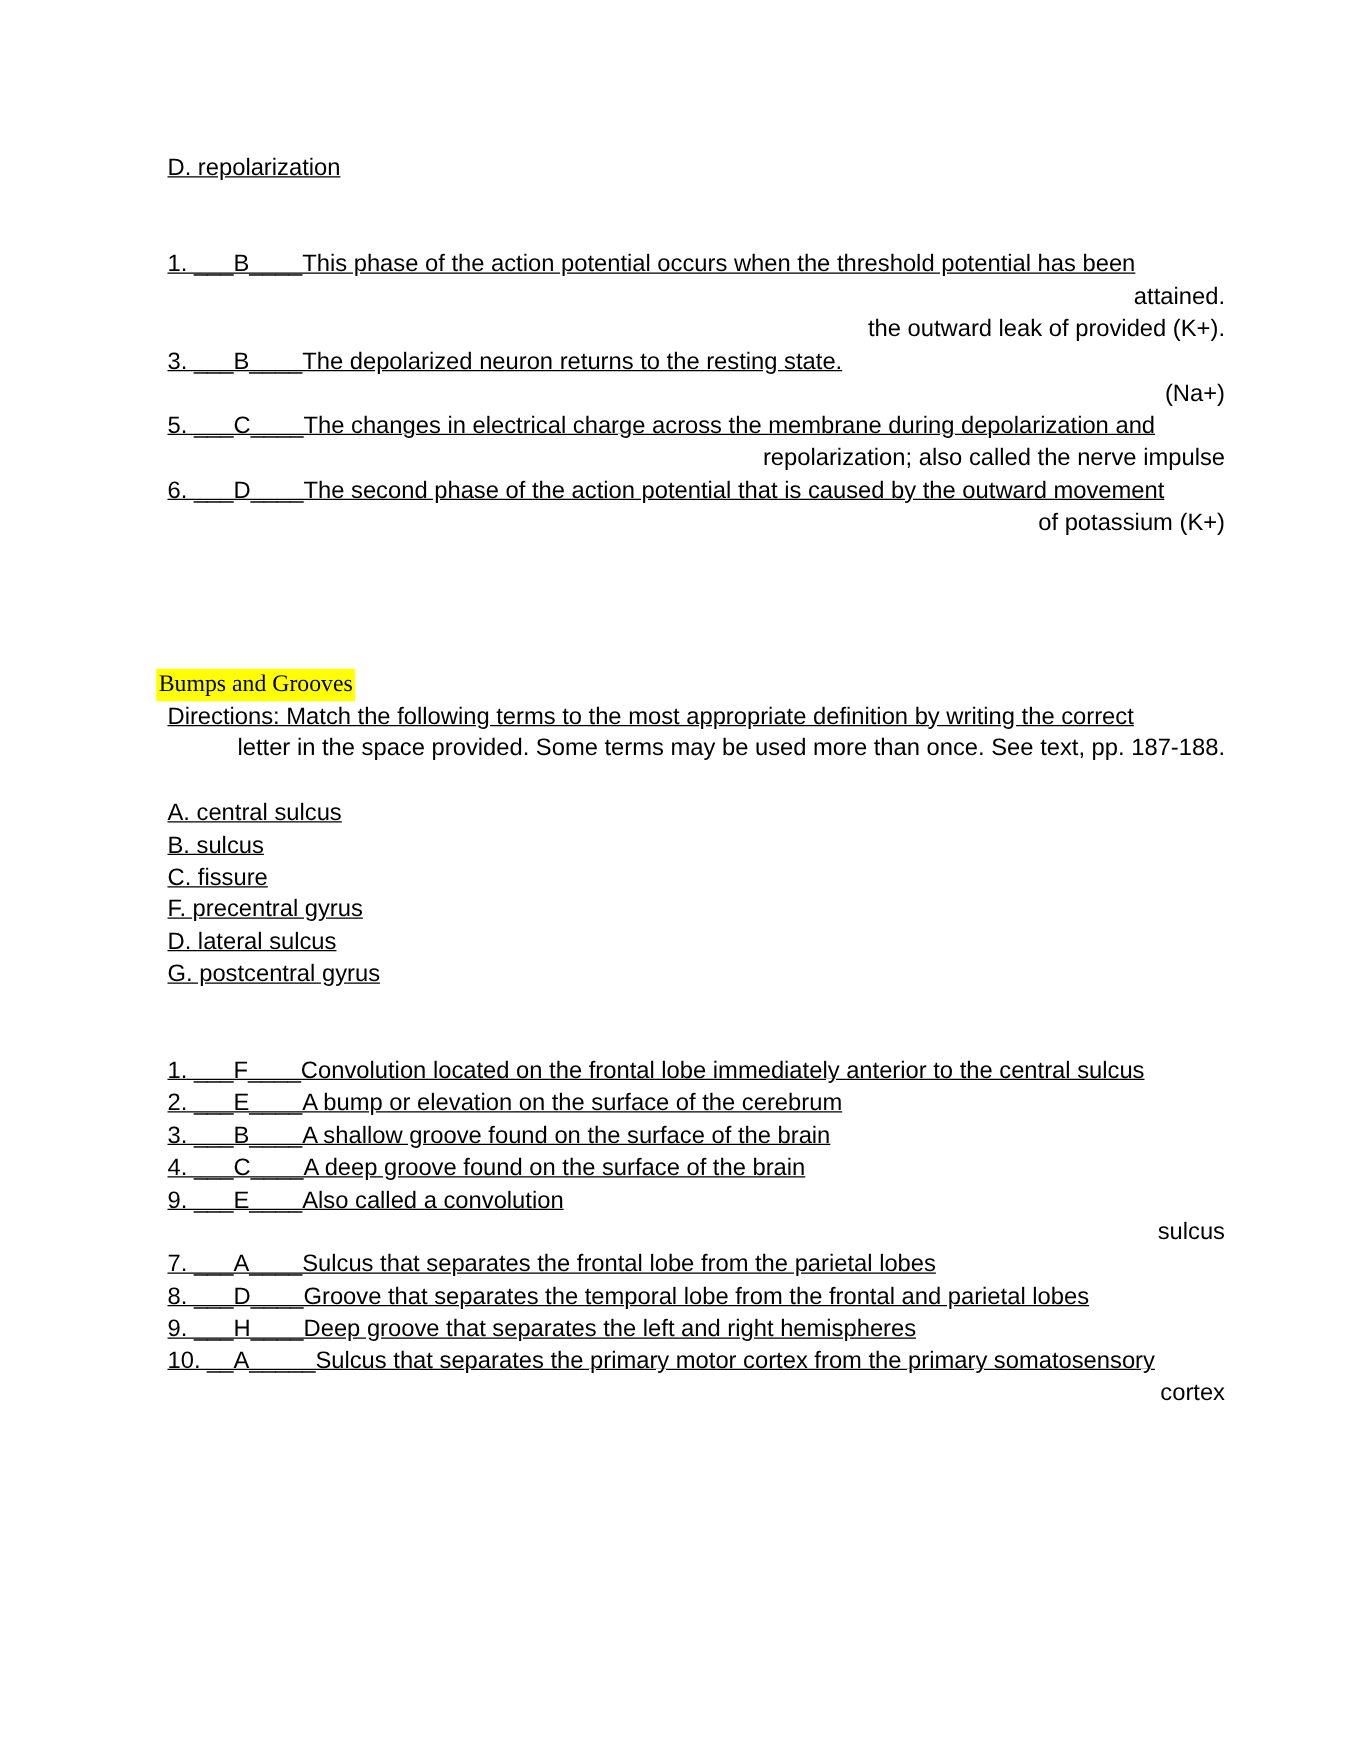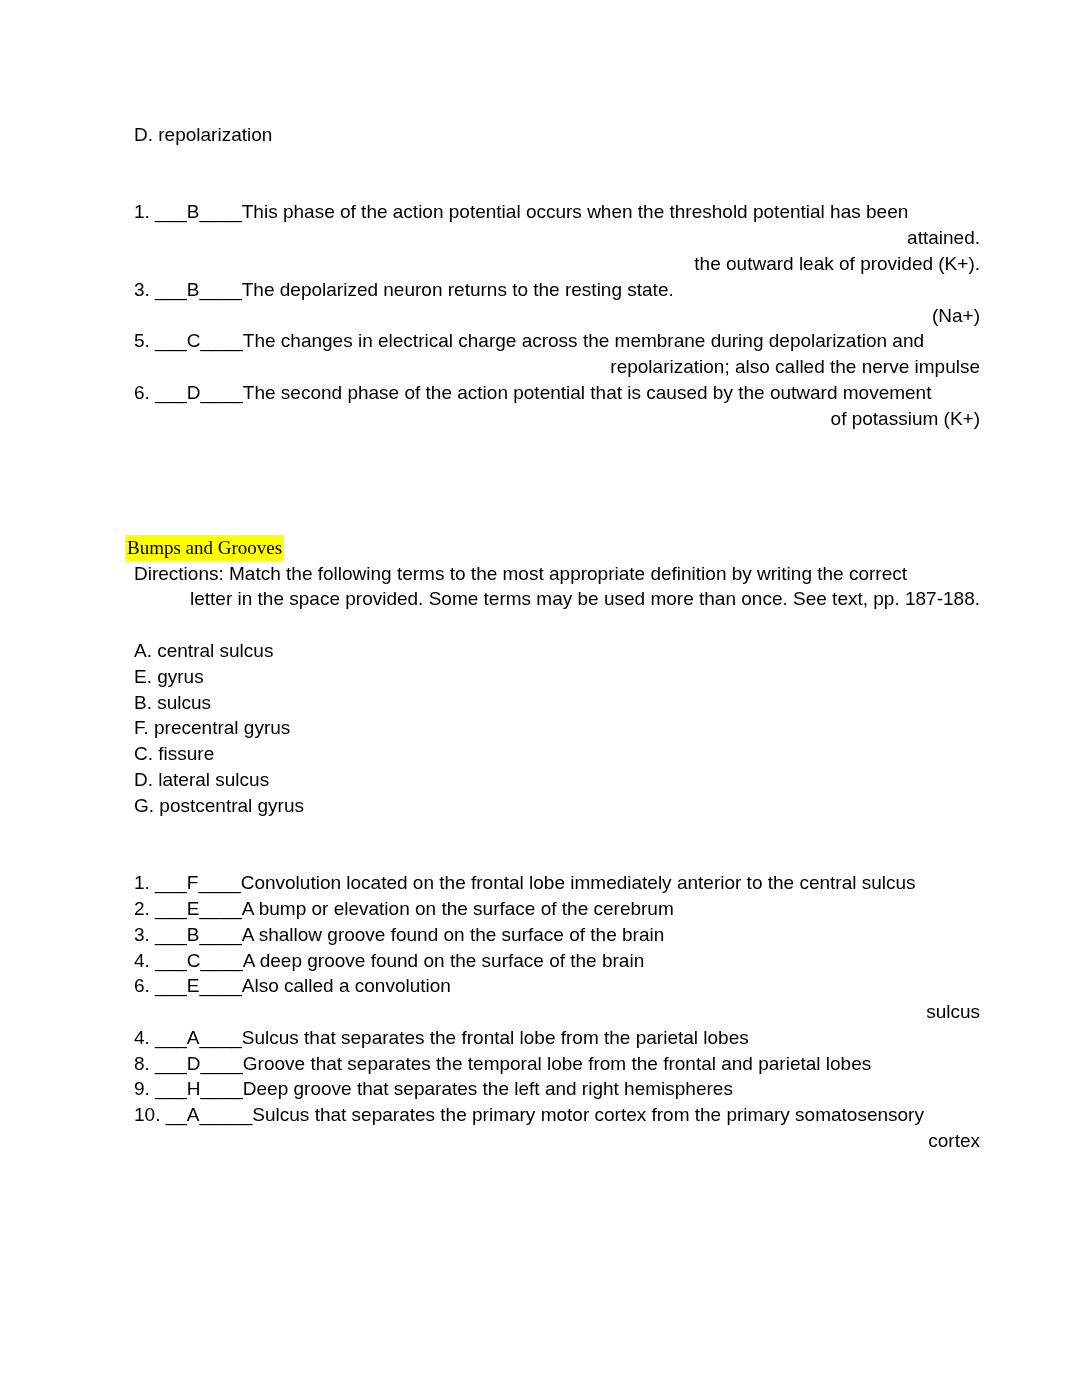--- a/index.html
+++ b/index.html
@@ -23,20 +23,21 @@
   .line {
     height: 25.8px;
     line-height: 25.8px;
     white-space: pre;
   }
   .blank {
     height: 25.8px;
   }
   .first {
     padding-left: 9px;
+    text-decoration: underline;
   }
   .cont {
     padding-left: 0;
     text-align: right;
   }
   .hl {
     background: var(--hl-color, #ffff00);
     padding: 2px 2px 3px 2px;
     font-family: Liberation Serif, serif;
   }
@@ -67,36 +68,35 @@
     <div class="blank"></div>
     <div class="blank"></div>
 
     <div class="line"><span class="hl">Bumps and Grooves</span></div>
     <div class="line first">Directions: Match the following terms to the most appropriate definition by writing the correct</div>
     <div class="line cont">letter in the space provided. Some terms may be used more than once. See text, pp. 187-188.</div>
 
     <div class="blank"></div>
 
     <div class="line first">A. central sulcus</div>
-    <div class="line first">E. gyrus</div>
     <div class="line first">B. sulcus</div>
+    <div class="line first">C. fissure</div>
     <div class="line first">F. precentral gyrus</div>
-    <div class="line first">C. fissure</div>
     <div class="line first">D. lateral sulcus</div>
     <div class="line first">G. postcentral gyrus</div>
 
     <div class="blank"></div>
     <div class="blank"></div>
 
     <div class="line first">1. ___F____Convolution located on the frontal lobe immediately anterior to the central sulcus</div>
     <div class="line first">2. ___E____A bump or elevation on the surface of the cerebrum</div>
     <div class="line first">3. ___B____A shallow groove found on the surface of the brain</div>
     <div class="line first">4. ___C____A deep groove found on the surface of the brain</div>
-    <div class="line first">6. ___E____Also called a convolution</div>
+    <div class="line first">9. ___E____Also called a convolution</div>
     <div class="line cont">sulcus</div>
-    <div class="line first">4. ___A____Sulcus that separates the frontal lobe from the parietal lobes</div>
+    <div class="line first">7. ___A____Sulcus that separates the frontal lobe from the parietal lobes</div>
     <div class="line first">8. ___D____Groove that separates the temporal lobe from the frontal and parietal lobes</div>
     <div class="line first">9. ___H____Deep groove that separates the left and right hemispheres</div>
     <div class="line first">10. __A_____Sulcus that separates the primary motor cortex from the primary somatosensory</div>
     <div class="line cont">cortex</div>
 
   </div>
 </div>
 
 </body></html>

